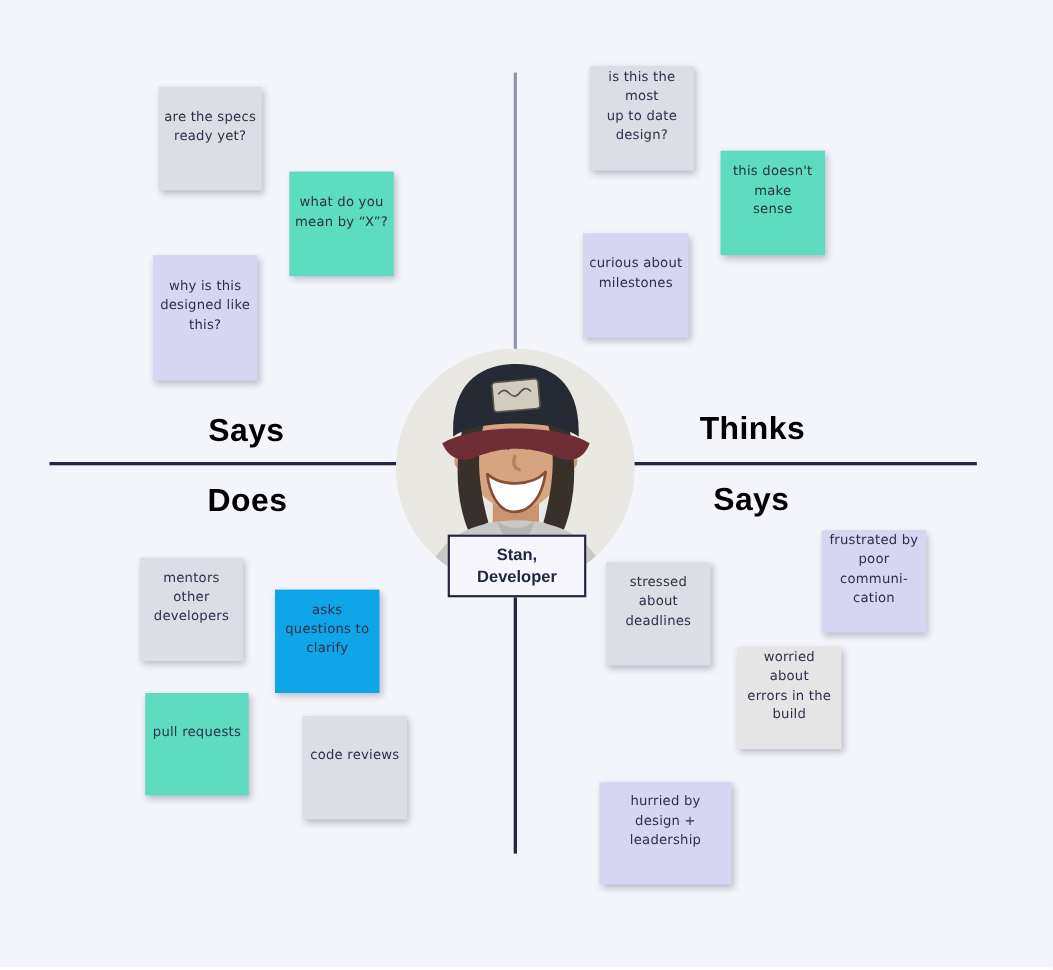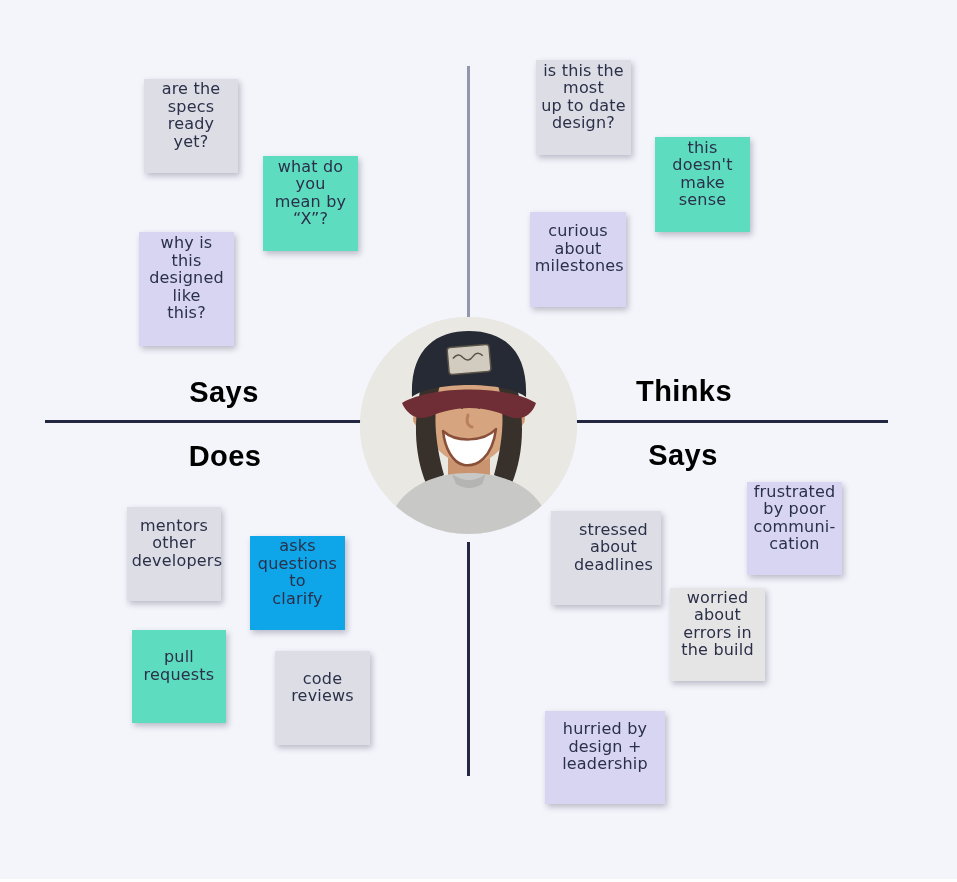--- a/index.html
+++ b/index.html
@@ -36,21 +36,21 @@
     font-weight:bold; font-size:15px; line-height:20px; color:#222741;
     text-align:center;
   }
   
   .note {
     position:absolute;
     box-shadow:2px 3px 6px rgba(35,40,64,0.28);
     display:flex; align-items:center; justify-content:center;
   }
   .note-text {
-    text-align:center; font-size:16px; line-height:17.5px;
+    text-align:center; font-size:12px; line-height:17.5px;
     color:#2b3049; letter-spacing:0.2px;
     font-family:"DejaVu Sans", sans-serif;
     transform:translateY(-11px);
     width:90%;
   }
   .bottom-strip { position:absolute; left:0; right:0; bottom:0; height:3px; background:#fefefe; }
 </style>
 </head>
 <body>
 
@@ -125,21 +125,21 @@
         <div class="note-text">
           <div>code reviews</div>
         </div>
       </div>
       <div class="note" style="left: 747px; top: 482px; width: 95px; height: 93px; background: rgb(215, 213, 241);">
         <div class="note-text">
           <div>frustrated by poor</div>
           <div>communi-cation</div>
         </div>
       </div>
-      <div class="note" style="left: 551px; top: 511px; width: 95px; height: 94px; background: rgb(220, 221, 229); padding-left: 15px;">
+      <div class="note" style="left: 551px; top: 511px; width: 95px; height: 94px; background: rgb(220, 221, 229);">
         <div class="note-text">
           <div>stressed about</div>
           <div>deadlines</div>
         </div>
       </div>
       <div class="note" style="left: 670px; top: 588px; width: 95px; height: 93px; background: #e5e5e5;">
         <div class="note-text">
           <div>worried about</div>
           <div>errors in the build</div>
         </div>
@@ -181,15 +181,19 @@
       <g transform="rotate(-5 109 42)">
         <rect x="88" y="29" width="42" height="27" rx="3" fill="#d2ccc0" stroke="#5a5348" stroke-width="1.5"></rect>
         <path d="M93 40 q6 -6 10 0 q5 6 10 0 q5 -6 10 0" stroke="#5a5348" stroke-width="1.5" fill="none"></path>
       </g>
 
       <path d="M26 217 C32 176 66 156 109 156 C152 156 186 176 192 217 Z" fill="#c8c8c6"></path>
       <path d="M92 157 q17 12 34 0 l-4 10 q-13 8 -26 0 Z" fill="#b4b4b2"></path>
     </svg>
   </div>
 
+  <div class="persona-box">
+    <div>Stan,</div>
+    <div>Developer</div>
+  </div>
 
   <div class="bottom-strip"></div>
 </div>
 
 </body></html>

